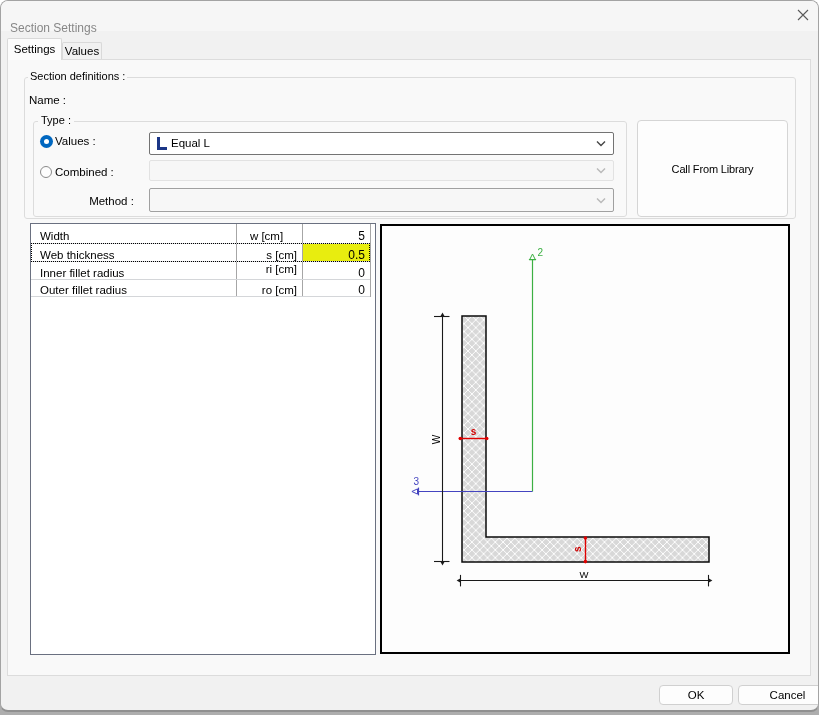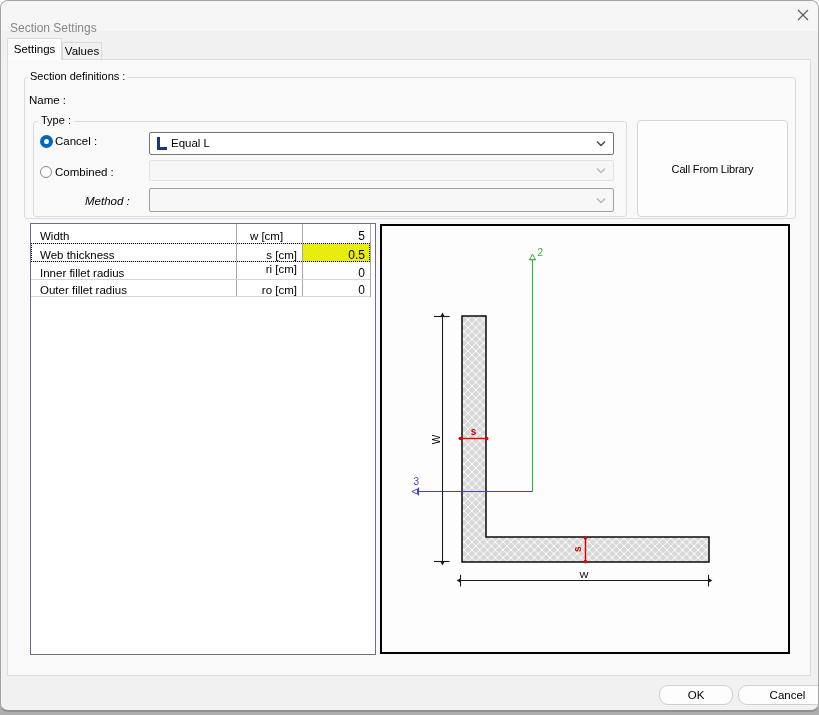--- a/index.html
+++ b/index.html
@@ -55,21 +55,21 @@
   .hline { position:absolute; height:1px; background:#d4d6d9; }
   #selrow { position:absolute; left:0px; top:19px; width:339px; height:19px;
             border:1px dotted #000; }
   #ycell { position:absolute; left:272px; top:20px; width:67px; height:17px; background:#e8ed0f; }
   .num { left:272px; width:62px; text-align:right; font-size:12px; }
   
   #panel { position:absolute; z-index:5; left:380px; top:224px; width:410px; height:430px;
            background:#fdfdfd; border:2px solid #000; }
   
   .btn { position:absolute; z-index:5; height:20px; background:#fdfdfd; border:1px solid #d0d0d0;
-         border-radius:9px; font-size:11.5px; text-align:center; line-height:18px; }
+         border-radius:4px; font-size:11.5px; text-align:center; line-height:18px; }
   #okbtn { left:659px; top:685px; width:74px; }
   #cancelbtn { left:738px; top:685px; width:99px; }
 </style>
 </head>
 <body>
 <div id="stage">
   <div id="shadow"></div>
   <div id="win">
     <div id="lay">
       <div id="titlebar"></div>
@@ -81,24 +81,24 @@
       <div id="tabpage"></div>
       <div id="tab1">Settings</div>
       <div class="group" id="g1">
           <span style="left:3px;padding:0 2px;">Section definitions :</span>
         </div>
       <div class="group" id="g2">
           <span>Type :</span>
         </div>
       <div class="lbl" style="left:29px;top:94px;">Name :</div>
       <div class="radio" id="r1"></div>
-      <div class="lbl" style="left:55px;top:135px;">Cancel :</div>
+      <div class="lbl" style="left:55px;top:135px;">Values :</div>
       <div class="radio" id="r2"></div>
       <div class="lbl" style="left:55px;top:166px;">Combined :</div>
-      <div class="lbl" style="left:85px;top:195px;width:53px;text-align:left;font-style:italic;">Method :</div>
+      <div class="lbl" style="left:85px;top:195px;width:53px;text-align:center;">Method :</div>
       <div class="combo" id="c1">
         <div id="licon"></div>
         <div id="c1text">Equal L</div>
         <svg class="chev" width="10" height="8">
             <path d="M1 1.5 L5 5.5 L9 1.5" stroke="#454545" stroke-width="1.4" fill="none"></path>
           </svg>
       </div>
       <div class="combo" id="c2">
         <svg class="chev" style="top:6px" width="10" height="8">
             <path d="M1 1.5 L5 5.5 L9 1.5" stroke="#b9b9b9" stroke-width="1.4" fill="none"></path>

